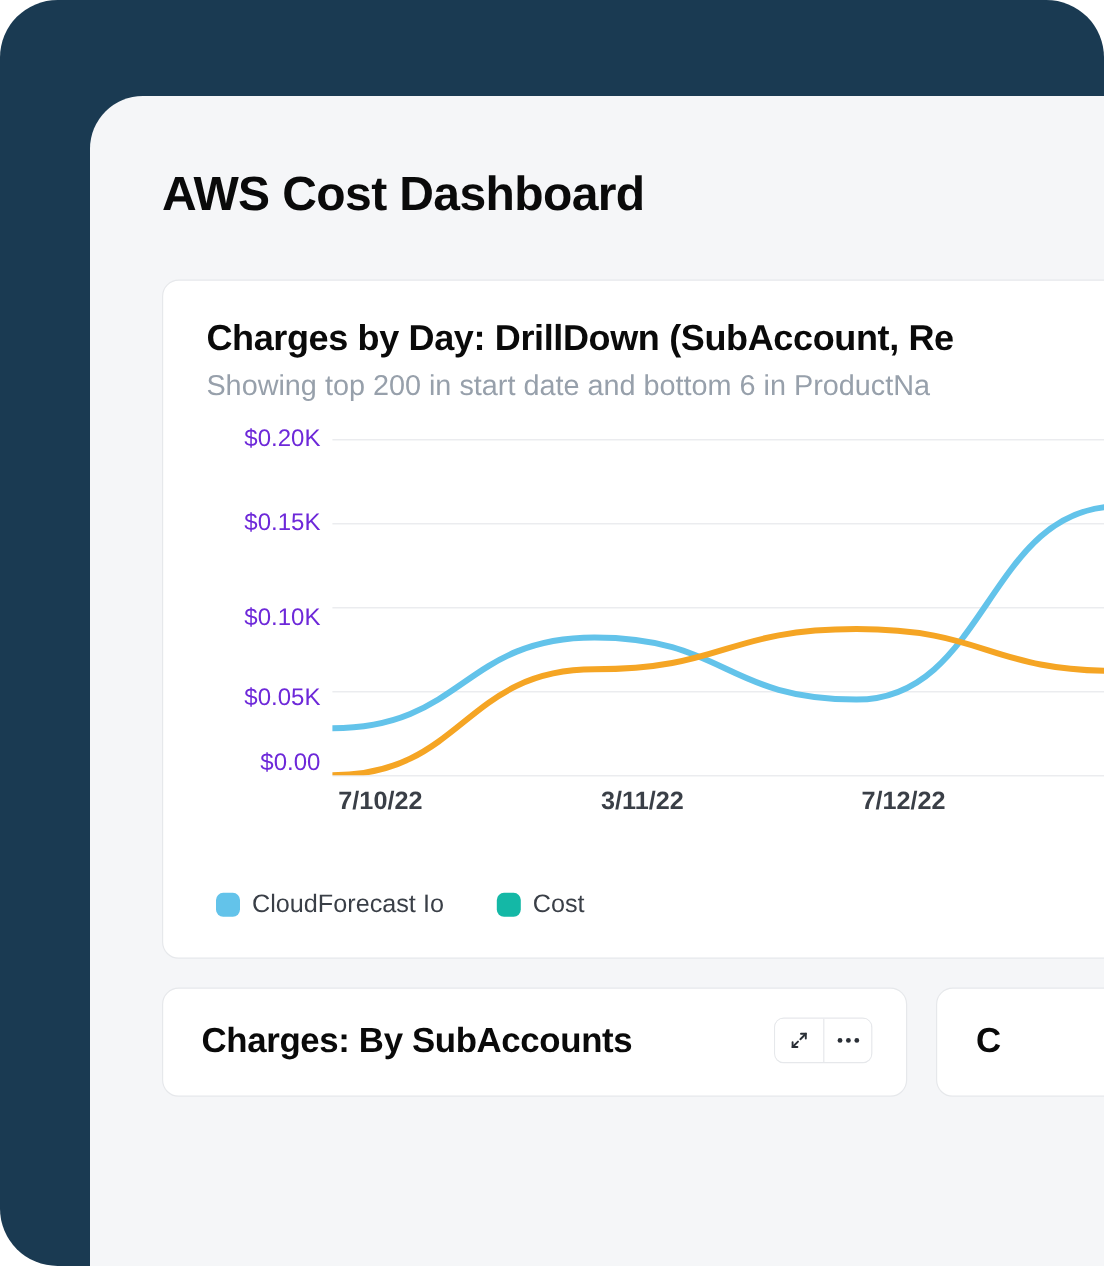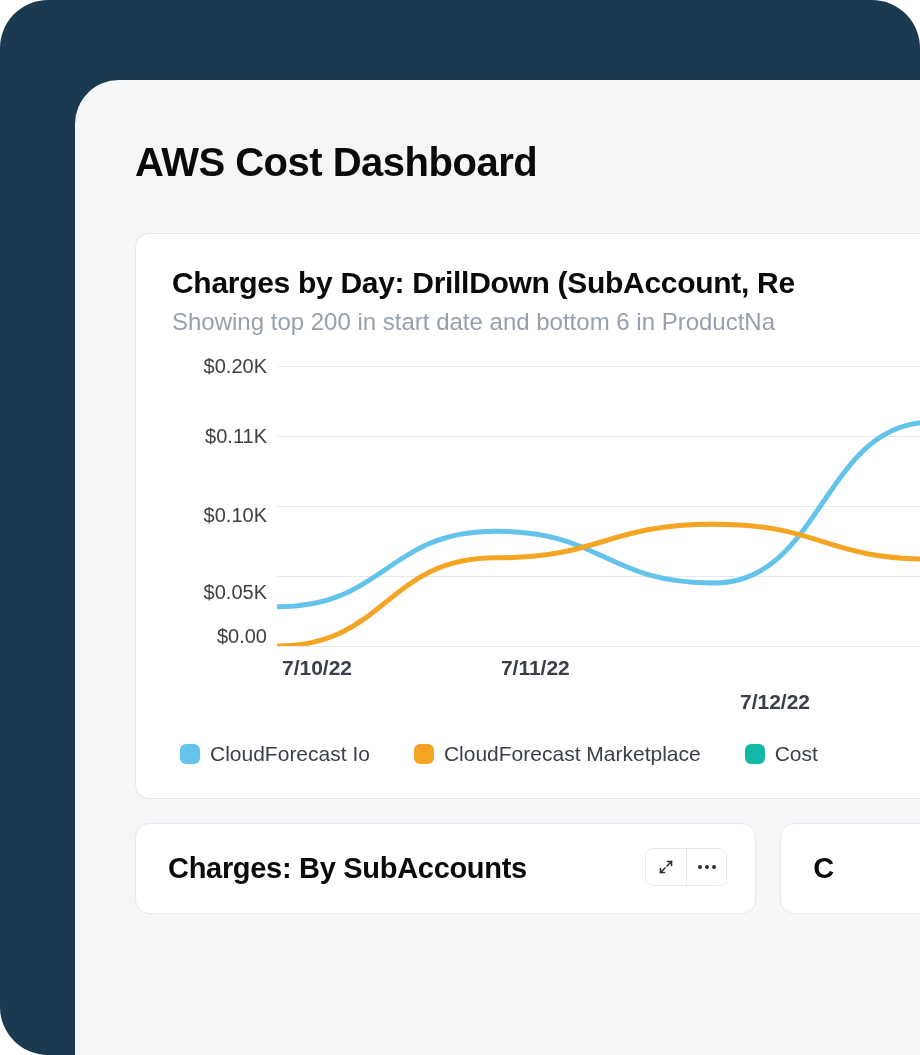--- a/index.html
+++ b/index.html
@@ -79,21 +79,21 @@
 .y-axis {
   position: absolute;
   left: 0; top: 0;
   height: 280px;
   width: 95px;
 }
 .y-tick {
   position: absolute;
   right: 0;
   font-size: 20px;
-  color: #404040;
+  color: #6d28d9;
   text-align: right;
   width: 95px;
   transform: translateY(-50%);
 }
 .gridlines {
   position: absolute;
   left: 105px;
   top: 0;
   width: 655px;
   height: 280px;
@@ -191,51 +191,47 @@
 
     <h1 class="page-title">AWS Cost Dashboard</h1>
 
     <div class="card">
       <div class="card-title">Charges by Day: DrillDown (SubAccount, Re</div>
       <div class="card-subtitle">Showing top 200 in start date and bottom 6 in ProductNa</div>
 
       <div class="chart-area">
         <div class="y-axis" id="y-axis">
             <div class="y-tick" style="top: 270px;">$0.00</div>
-            <div class="y-tick" style="top: 226px;">$0.05K</div>
+            <div class="y-tick" style="top: 216px;">$0.05K</div>
             <div class="y-tick" style="top: 149px;">$0.10K</div>
-            <div class="y-tick" style="top: 70px;">$0.11K</div>
+            <div class="y-tick" style="top: 70px;">$0.15K</div>
             <div class="y-tick" style="top: 0px;">$0.20K</div>
           </div>
         <div class="gridlines" id="gridlines">
             <div class="gridline" style="top: 280px;"></div>
             <div class="gridline" style="top: 210px;"></div>
             <div class="gridline" style="top: 140px;"></div>
             <div class="gridline" style="top: 70px;"></div>
             <div class="gridline" style="top: 0px;"></div>
           </div>
         <svg class="plot" id="plot" viewBox="0 0 655 280" preserveAspectRatio="none">
             <path d="M 0 240.8 C 109.16666666666666 240.8, 109.16666666666666 165.2, 218.33333333333331 165.2 C 327.5 165.2, 327.5 217, 436.66666666666663 217 C 545.8333333333333 217, 545.8333333333333 56.00000000000003, 655 56.00000000000003" fill="none" stroke="#63c3ea" stroke-width="5" stroke-linecap="round"></path>
             <path d="M 0 280 C 109.16666666666666 280, 109.16666666666666 191.8, 218.33333333333331 191.8 C 327.5 191.8, 327.5 158.20000000000002, 436.66666666666663 158.20000000000002 C 545.8333333333333 158.20000000000002, 545.8333333333333 193.2, 655 193.2" fill="none" stroke="#f5a524" stroke-width="5" stroke-linecap="round"></path>
           </svg>
         <div class="x-axis" id="x-axis">
             <div class="x-tick" style="left: 40px;">7/10/22</div>
-            <div class="x-tick" style="left: 258.333px;">7/11/22</div>
-            <div class="x-tick" style="left: 498px; margin-top: 34px;">7/12/22</div>
+            <div class="x-tick" style="left: 258.333px;">3/11/22</div>
+            <div class="x-tick" style="left: 476px;">7/12/22</div>
           </div>
       </div>
 
       <div class="legend" id="legend">
           <div class="legend-item">
             <span class="swatch" style="background: rgb(99, 195, 234);"></span>
             <span>CloudForecast Io</span>
-          </div>
-          <div class="legend-item">
-            <span class="swatch" style="background: rgb(245, 165, 36);"></span>
-            <span>CloudForecast Marketplace</span>
           </div>
           <div class="legend-item">
             <span class="swatch" style="background: rgb(20, 184, 166);"></span>
             <span>Cost</span>
           </div>
         </div>
     </div>
 
     <div class="card-row">
       <div class="card-small">

